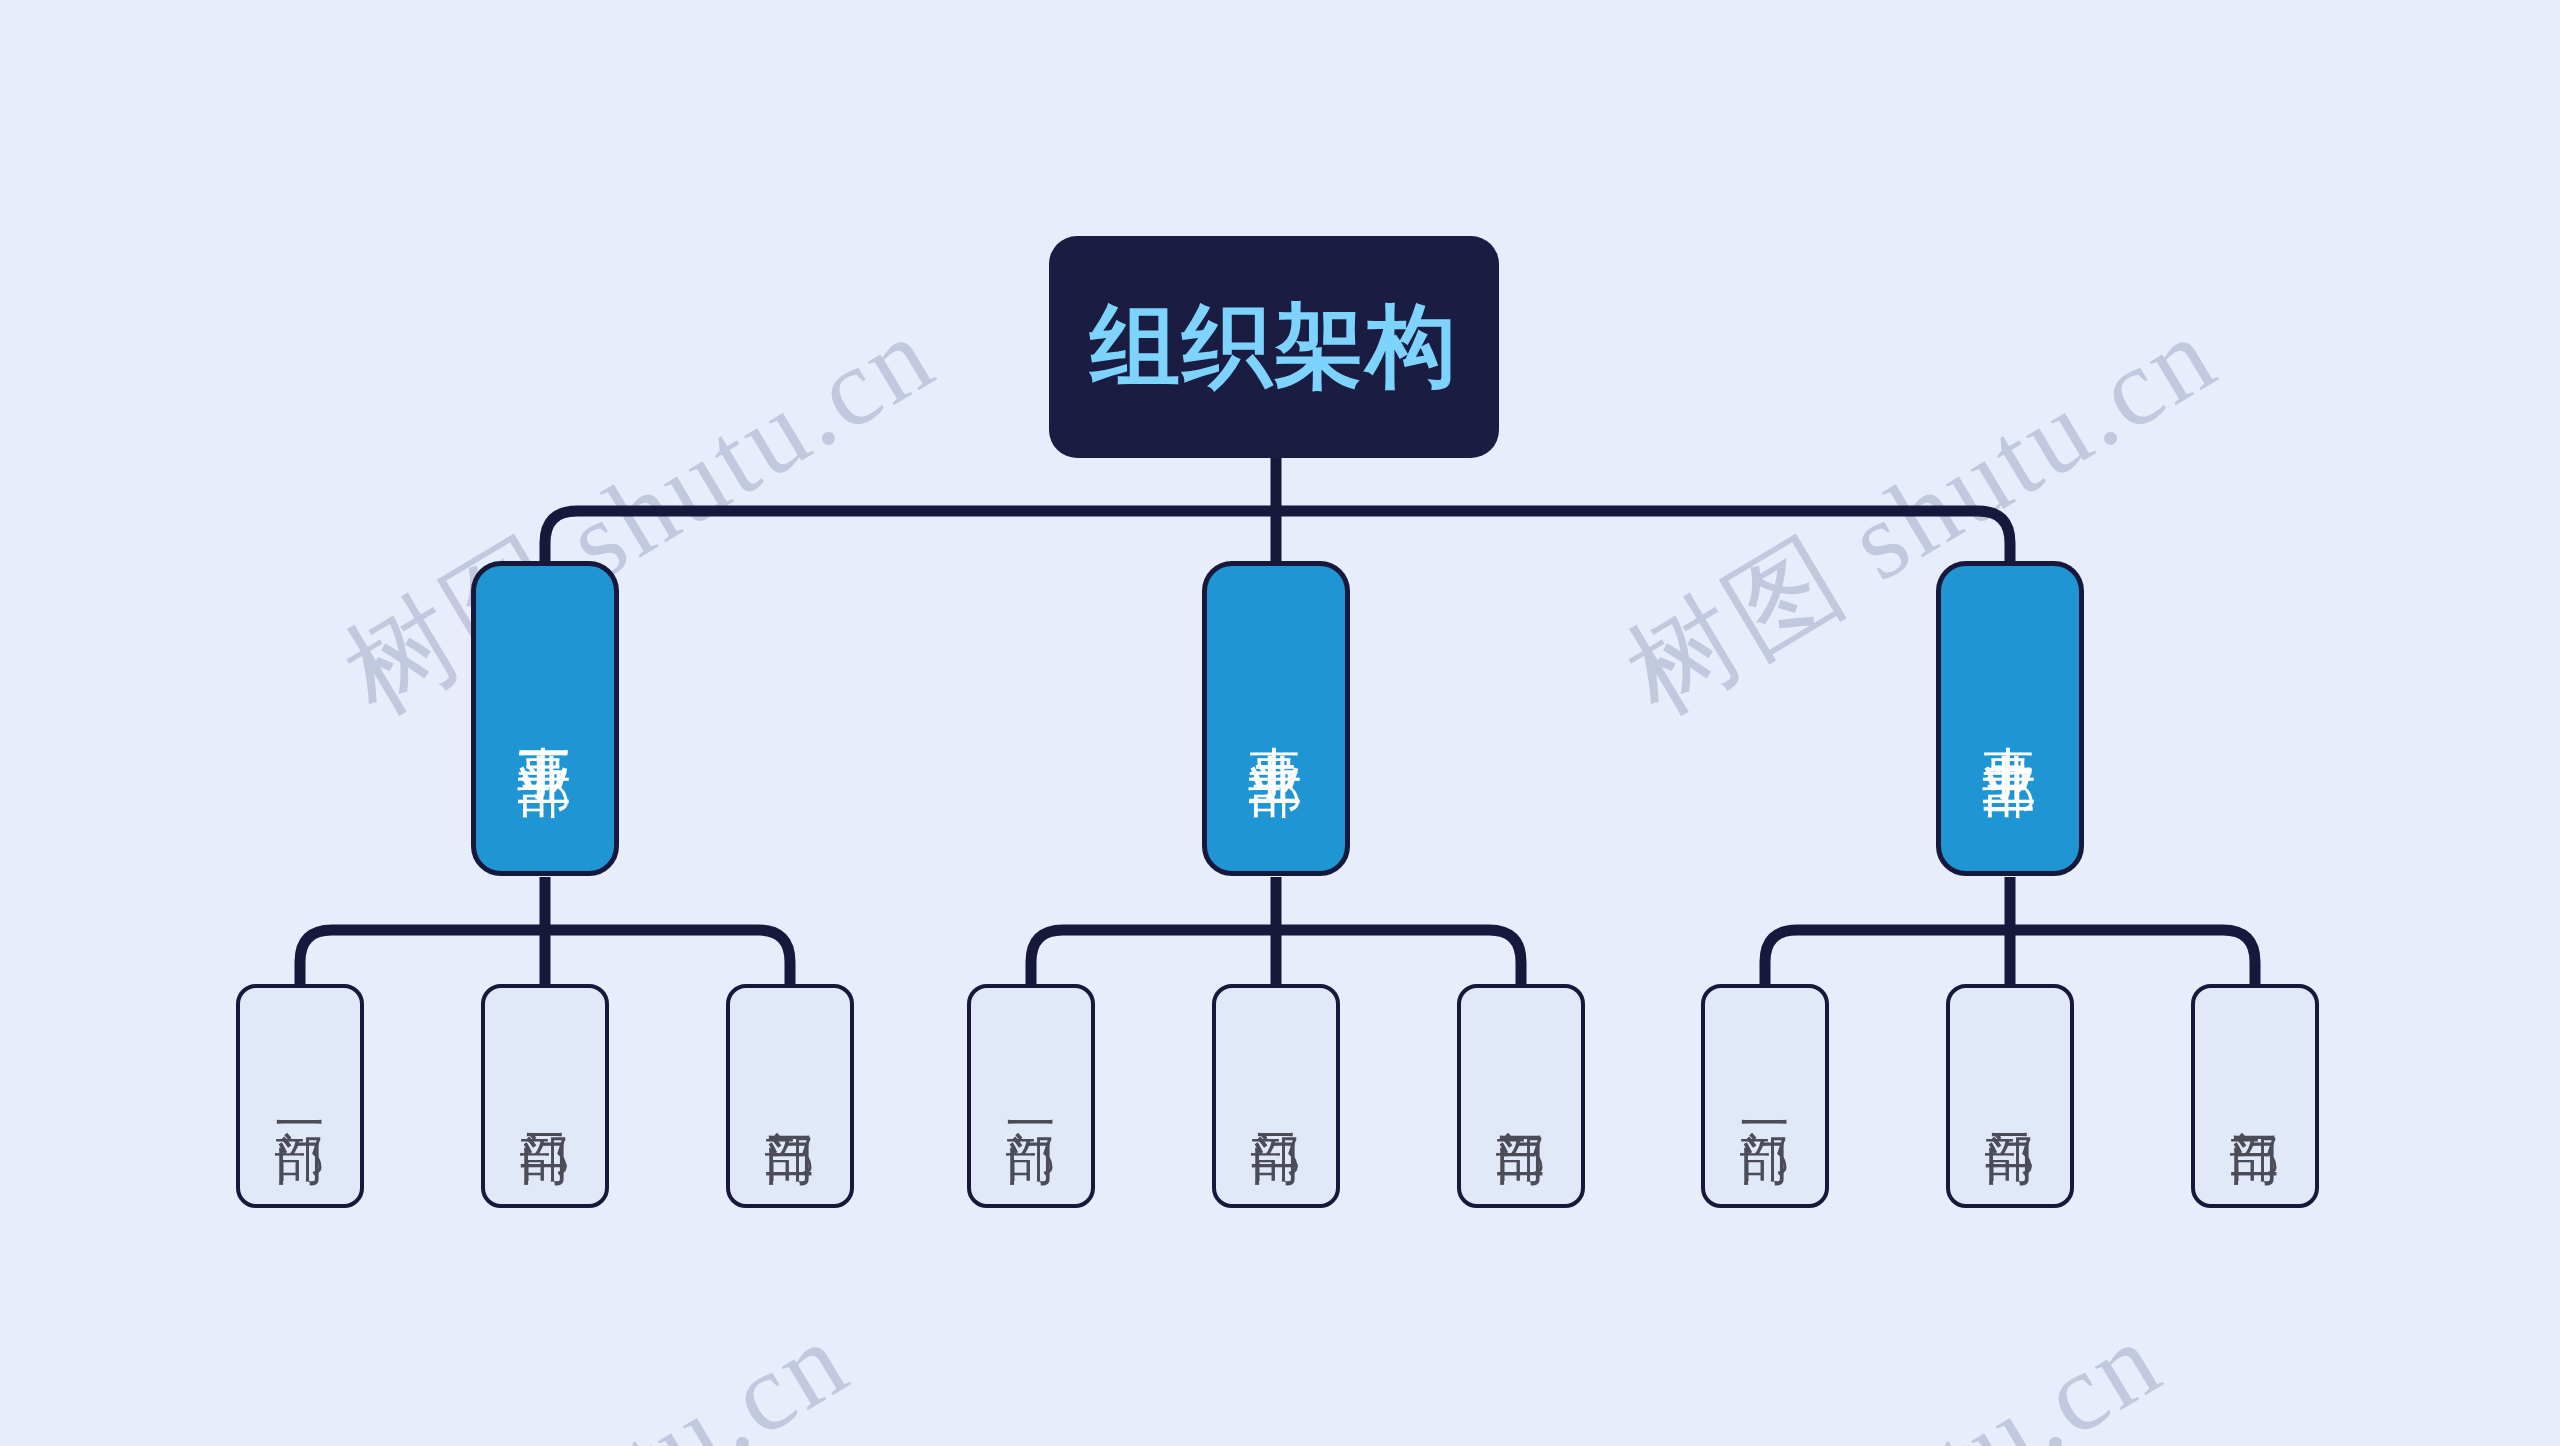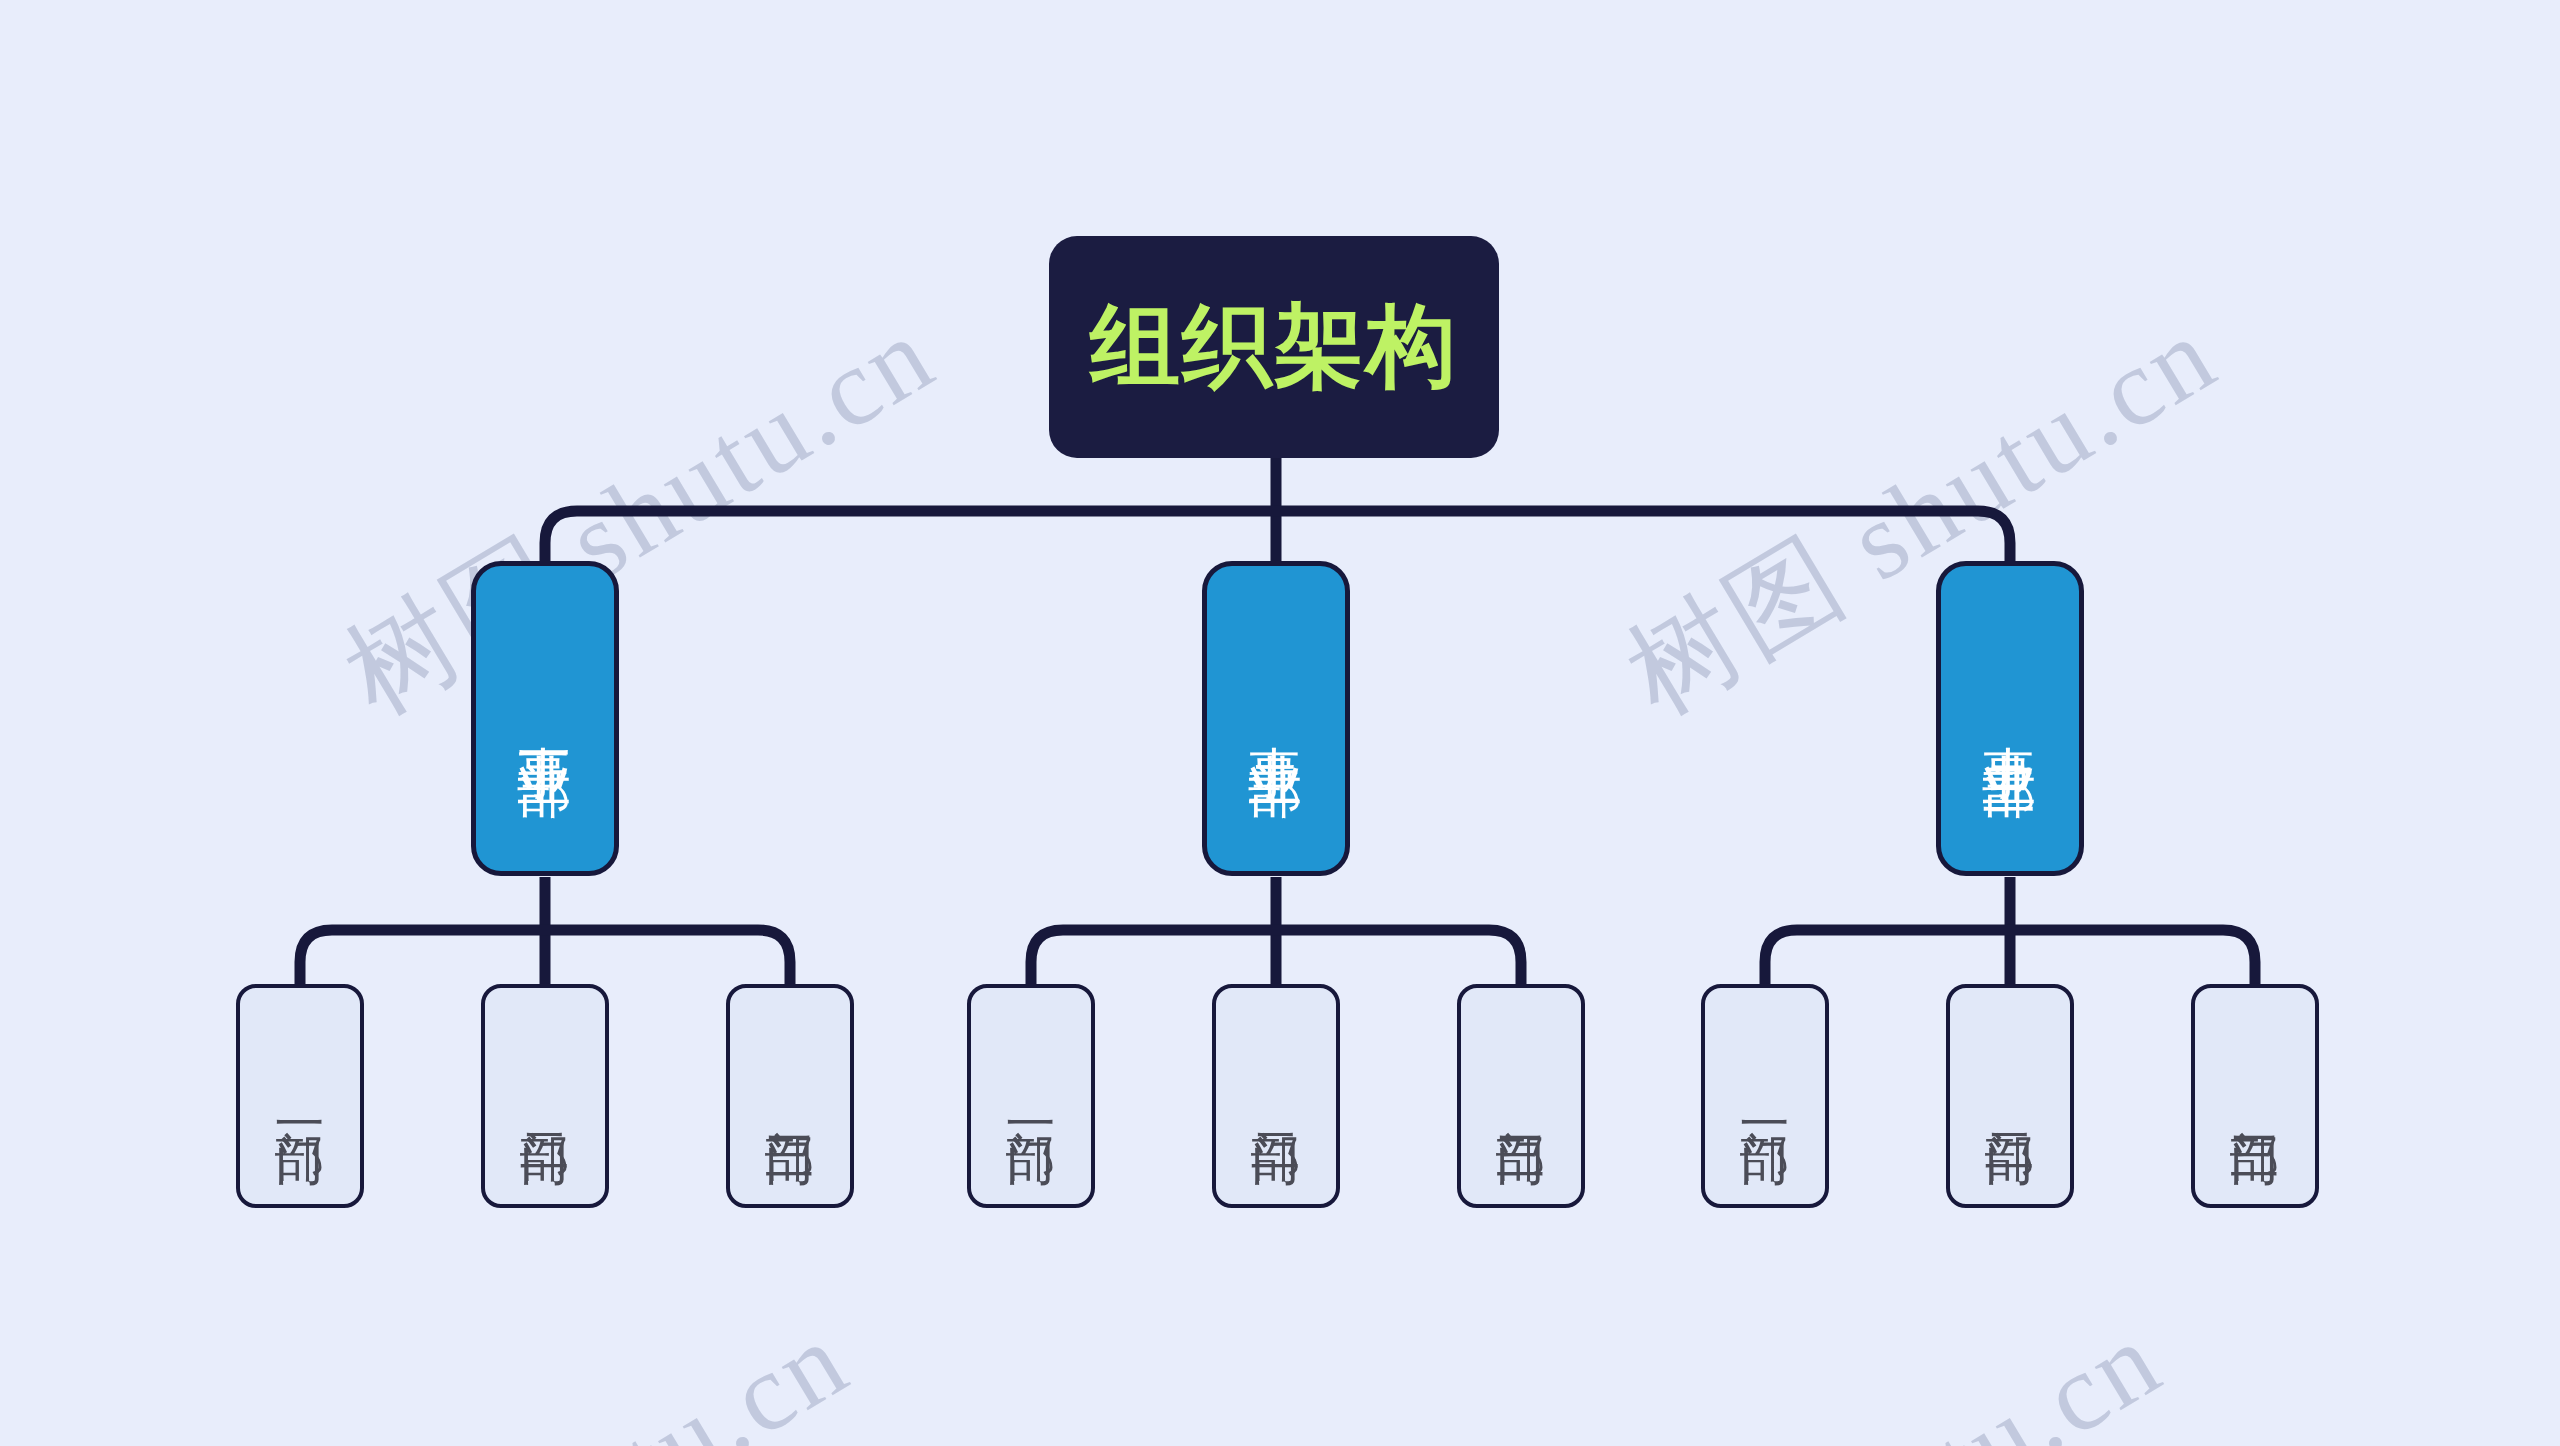--- a/index.html
+++ b/index.html
@@ -34,21 +34,21 @@
     stroke-width:11;
   }
 
   
   .node{position:absolute;z-index:2;display:flex;align-items:center;justify-content:center;box-sizing:border-box;}
 
   .root-node{
     left:1049px;top:236px;width:450px;height:222px;
     background:var(--root-fill,#1b1c41);
     border-radius:28px;
-    color:#bef264;
+    color:#7dd3fc;
     font-size:90px;font-weight:600;letter-spacing:2px;
     text-align:center;
   }
 
   .division-node{
     width:148px;height:315px;top:561px;
     background:var(--division-fill,#2095d3);
     border:5px solid var(--line,#17183b);
     border-radius:30px;
     color:#fff;

